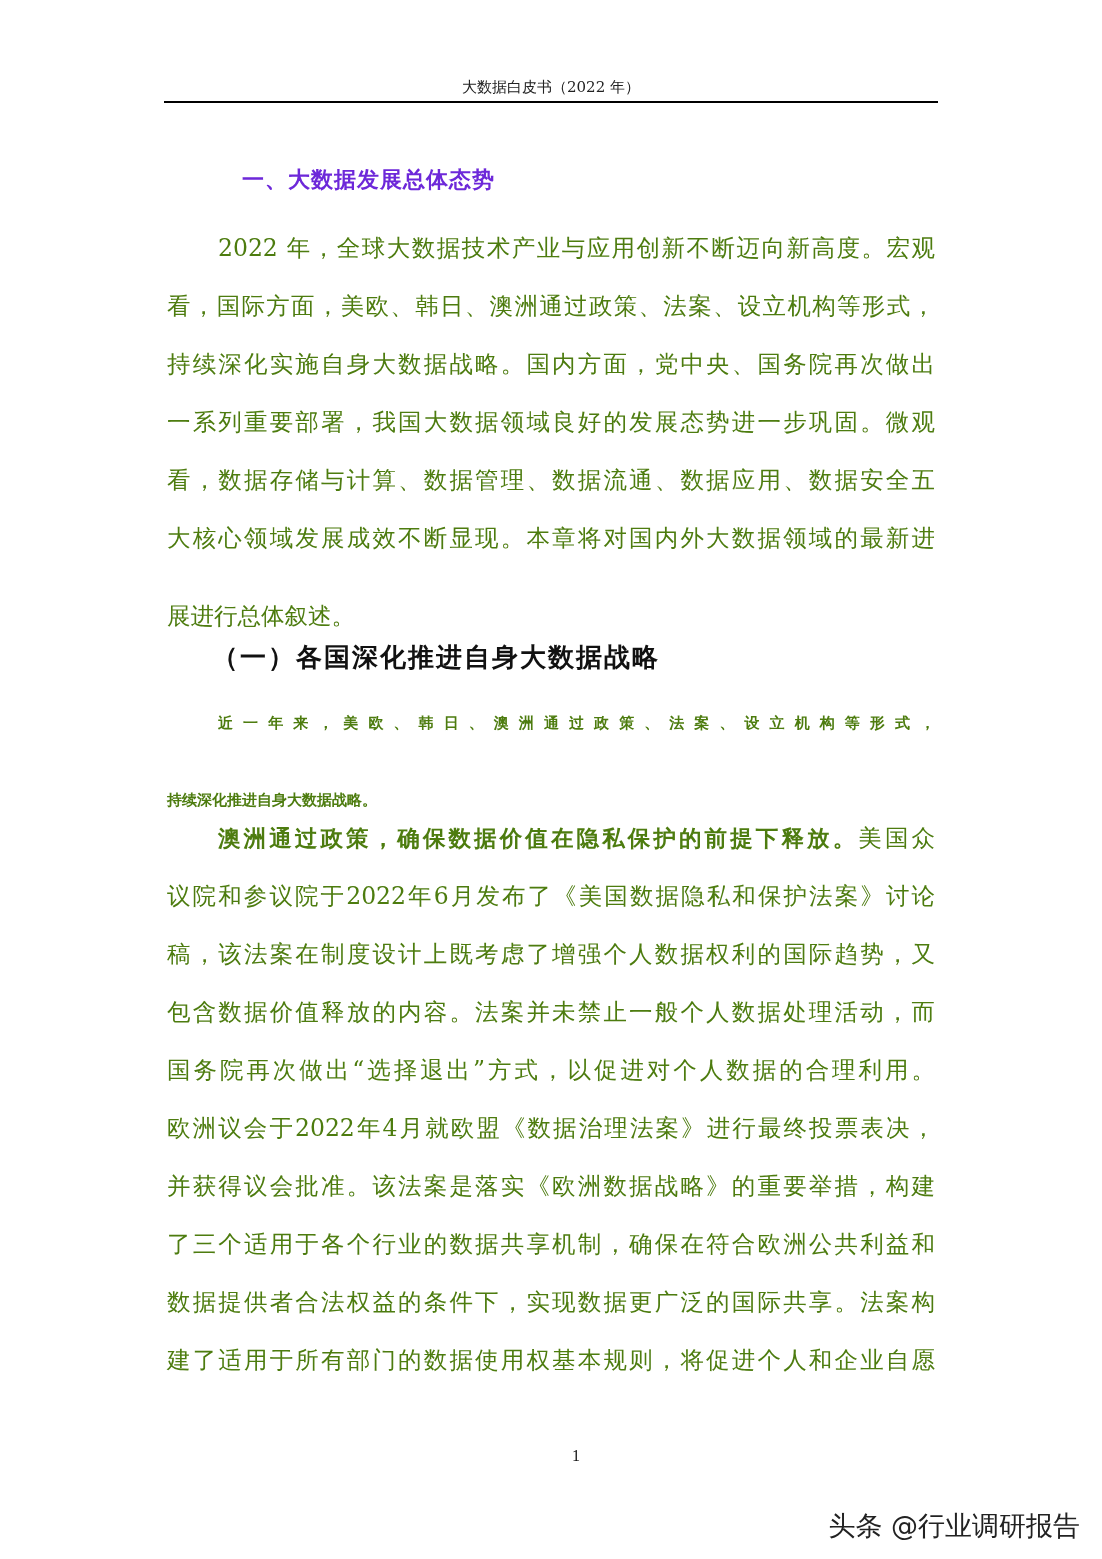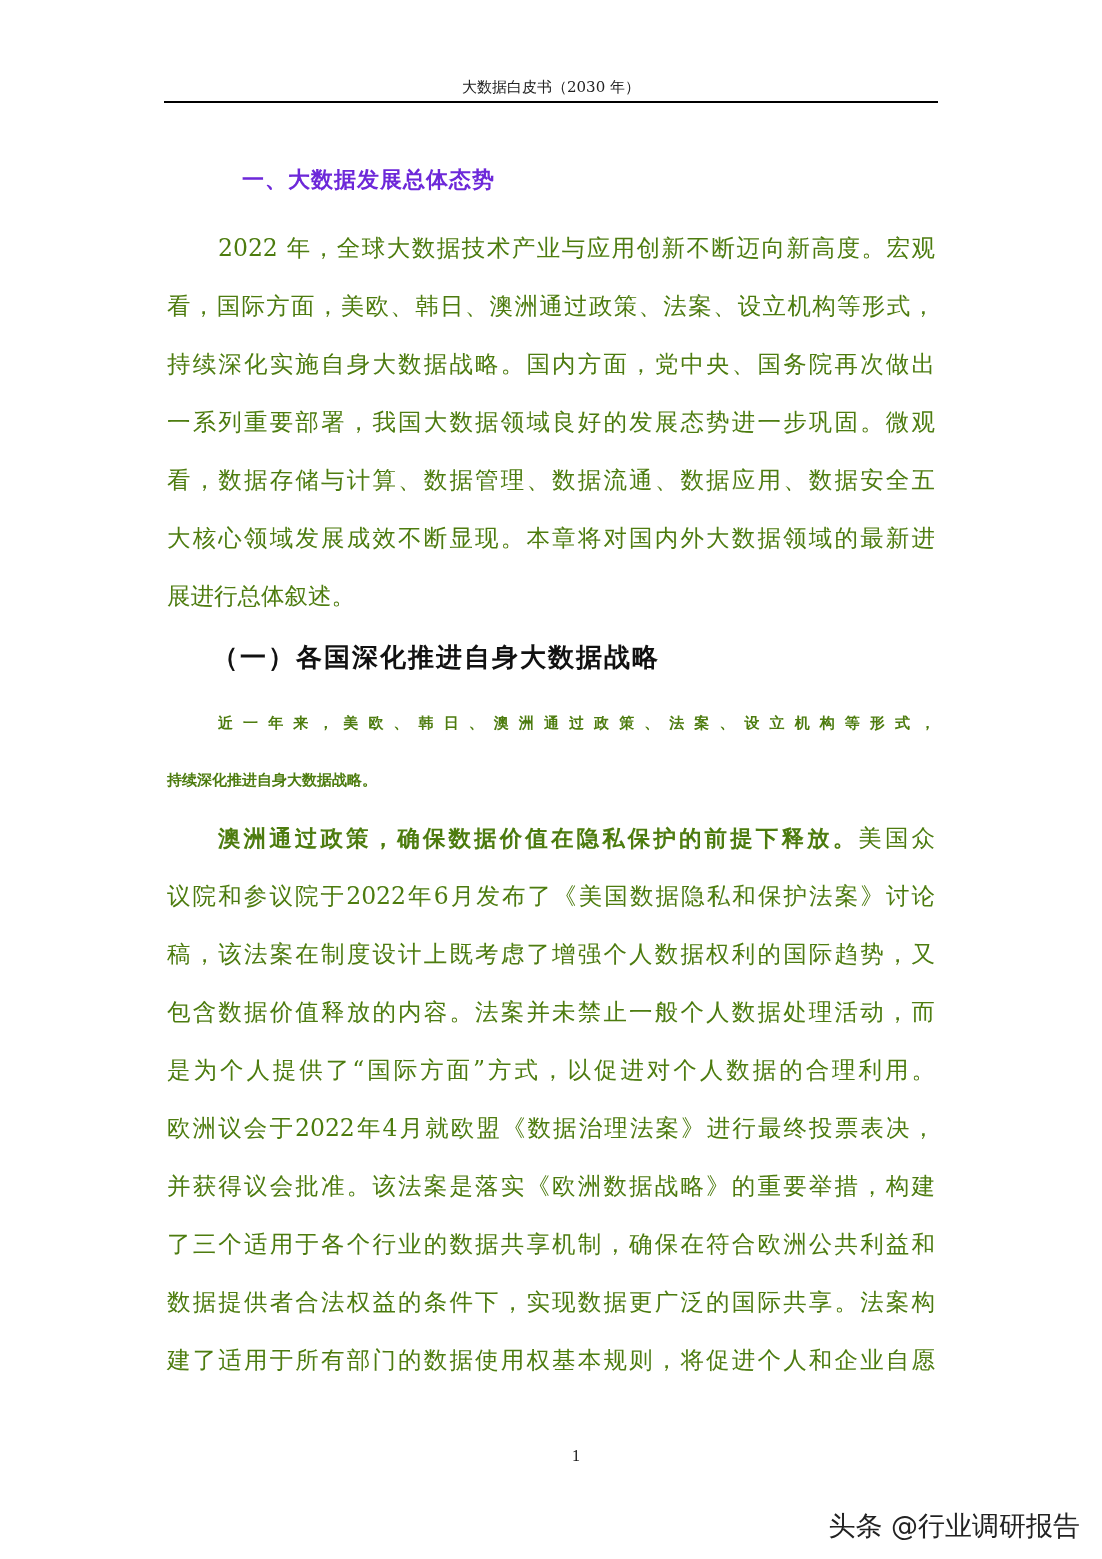--- a/index.html
+++ b/index.html
@@ -21,37 +21,37 @@
     position: absolute; left: 212px; top: 640px;
     font-family: "DejaVu Serif", "Liberation Serif", serif; font-size: 26px; font-weight: bold; color: #111;
     letter-spacing: 2px;
   }
   .line {
     position: absolute; left: 167px; width: 768px; height: 40px; line-height: 40px;
     font-family: "DejaVu Serif", "Liberation Serif", serif; font-size: 23.5px; color: #4d7c0f;
     white-space: nowrap; text-align: justify; text-align-last: justify;
   }
   .line.indent { left: 218px; width: 717px; }
-  .line.last { text-align-last: left; }
+  .line.last { text-align-last: left; margin-top: 20px; }
   .line.bold { font-family: "DejaVu Sans", "Liberation Sans", sans-serif; font-weight: bold; font-size: 15px; }
   .line .lead { font-family: "DejaVu Sans", "Liberation Sans", sans-serif; font-weight: bold; font-size: 22.5px; }
   .page-number {
     position: absolute; left: 0; width: 1152px; top: 1447px; text-align: center;
     font-family: "Liberation Serif", serif; font-size: 16px; color: #111;
   }
   .watermark {
     position: absolute; right: 22px; top: 1508px;
     font-family: "DejaVu Sans", "Liberation Sans", sans-serif; font-size: 27px; color: #222;
     text-shadow: 1px 1px 0 #fff, -1px -1px 0 #fff, 1px -1px 0 #fff, -1px 1px 0 #fff;
   }
 </style>
 </head>
 <body>
 
-<div class="page-header">大数据白皮书（2030 年）</div>
+<div class="page-header">大数据白皮书（2022 年）</div>
 <div class="header-rule"></div>
 
 <div class="h1">一、大数据发展总体态势</div>
 
 <div>
   <div class="line indent" style="top:228px">2022 年，全球大数据技术产业与应用创新不断迈向新高度。宏观</div>
   <div class="line" style="top:286px">看，国际方面，美欧、韩日、澳洲通过政策、法案、设立机构等形式，</div>
   <div class="line" style="top:344px">持续深化实施自身大数据战略。国内方面，党中央、国务院再次做出</div>
   <div class="line" style="top:402px">一系列重要部署，我国大数据领域良好的发展态势进一步巩固。微观</div>
   <div class="line" style="top:460px">看，数据存储与计算、数据管理、数据流通、数据应用、数据安全五</div>
@@ -64,21 +64,21 @@
 <div>
   <div class="line indent bold" style="top:703px">近一年来，美欧、韩日、澳洲通过政策、法案、设立机构等形式，</div>
   <div class="line bold last" style="top:760px">持续深化推进自身大数据战略。</div>
 </div>
 
 <div>
   <div class="line indent" style="top:818px"><span class="lead">澳洲通过政策，确保数据价值在隐私保护的前提下释放。</span><span>美国众</span></div>
   <div class="line" style="top:876px">议院和参议院于2022年6月发布了《美国数据隐私和保护法案》讨论</div>
   <div class="line" style="top:934px">稿，该法案在制度设计上既考虑了增强个人数据权利的国际趋势，又</div>
   <div class="line" style="top:992px">包含数据价值释放的内容。法案并未禁止一般个人数据处理活动，而</div>
-  <div class="line" style="top:1050px">是为个人提供了“国际方面”方式，以促进对个人数据的合理利用。</div>
+  <div class="line" style="top:1050px">国务院再次做出“选择退出”方式，以促进对个人数据的合理利用。</div>
   <div class="line" style="top:1108px">欧洲议会于2022年4月就欧盟《数据治理法案》进行最终投票表决，</div>
   <div class="line" style="top:1166px">并获得议会批准。该法案是落实《欧洲数据战略》的重要举措，构建</div>
   <div class="line" style="top:1224px">了三个适用于各个行业的数据共享机制，确保在符合欧洲公共利益和</div>
   <div class="line" style="top:1282px">数据提供者合法权益的条件下，实现数据更广泛的国际共享。法案构</div>
   <div class="line" style="top:1340px">建了适用于所有部门的数据使用权基本规则，将促进个人和企业自愿</div>
 </div>
 
 <div class="page-number">1</div>
 <div class="watermark">头条 @行业调研报告</div>
 

